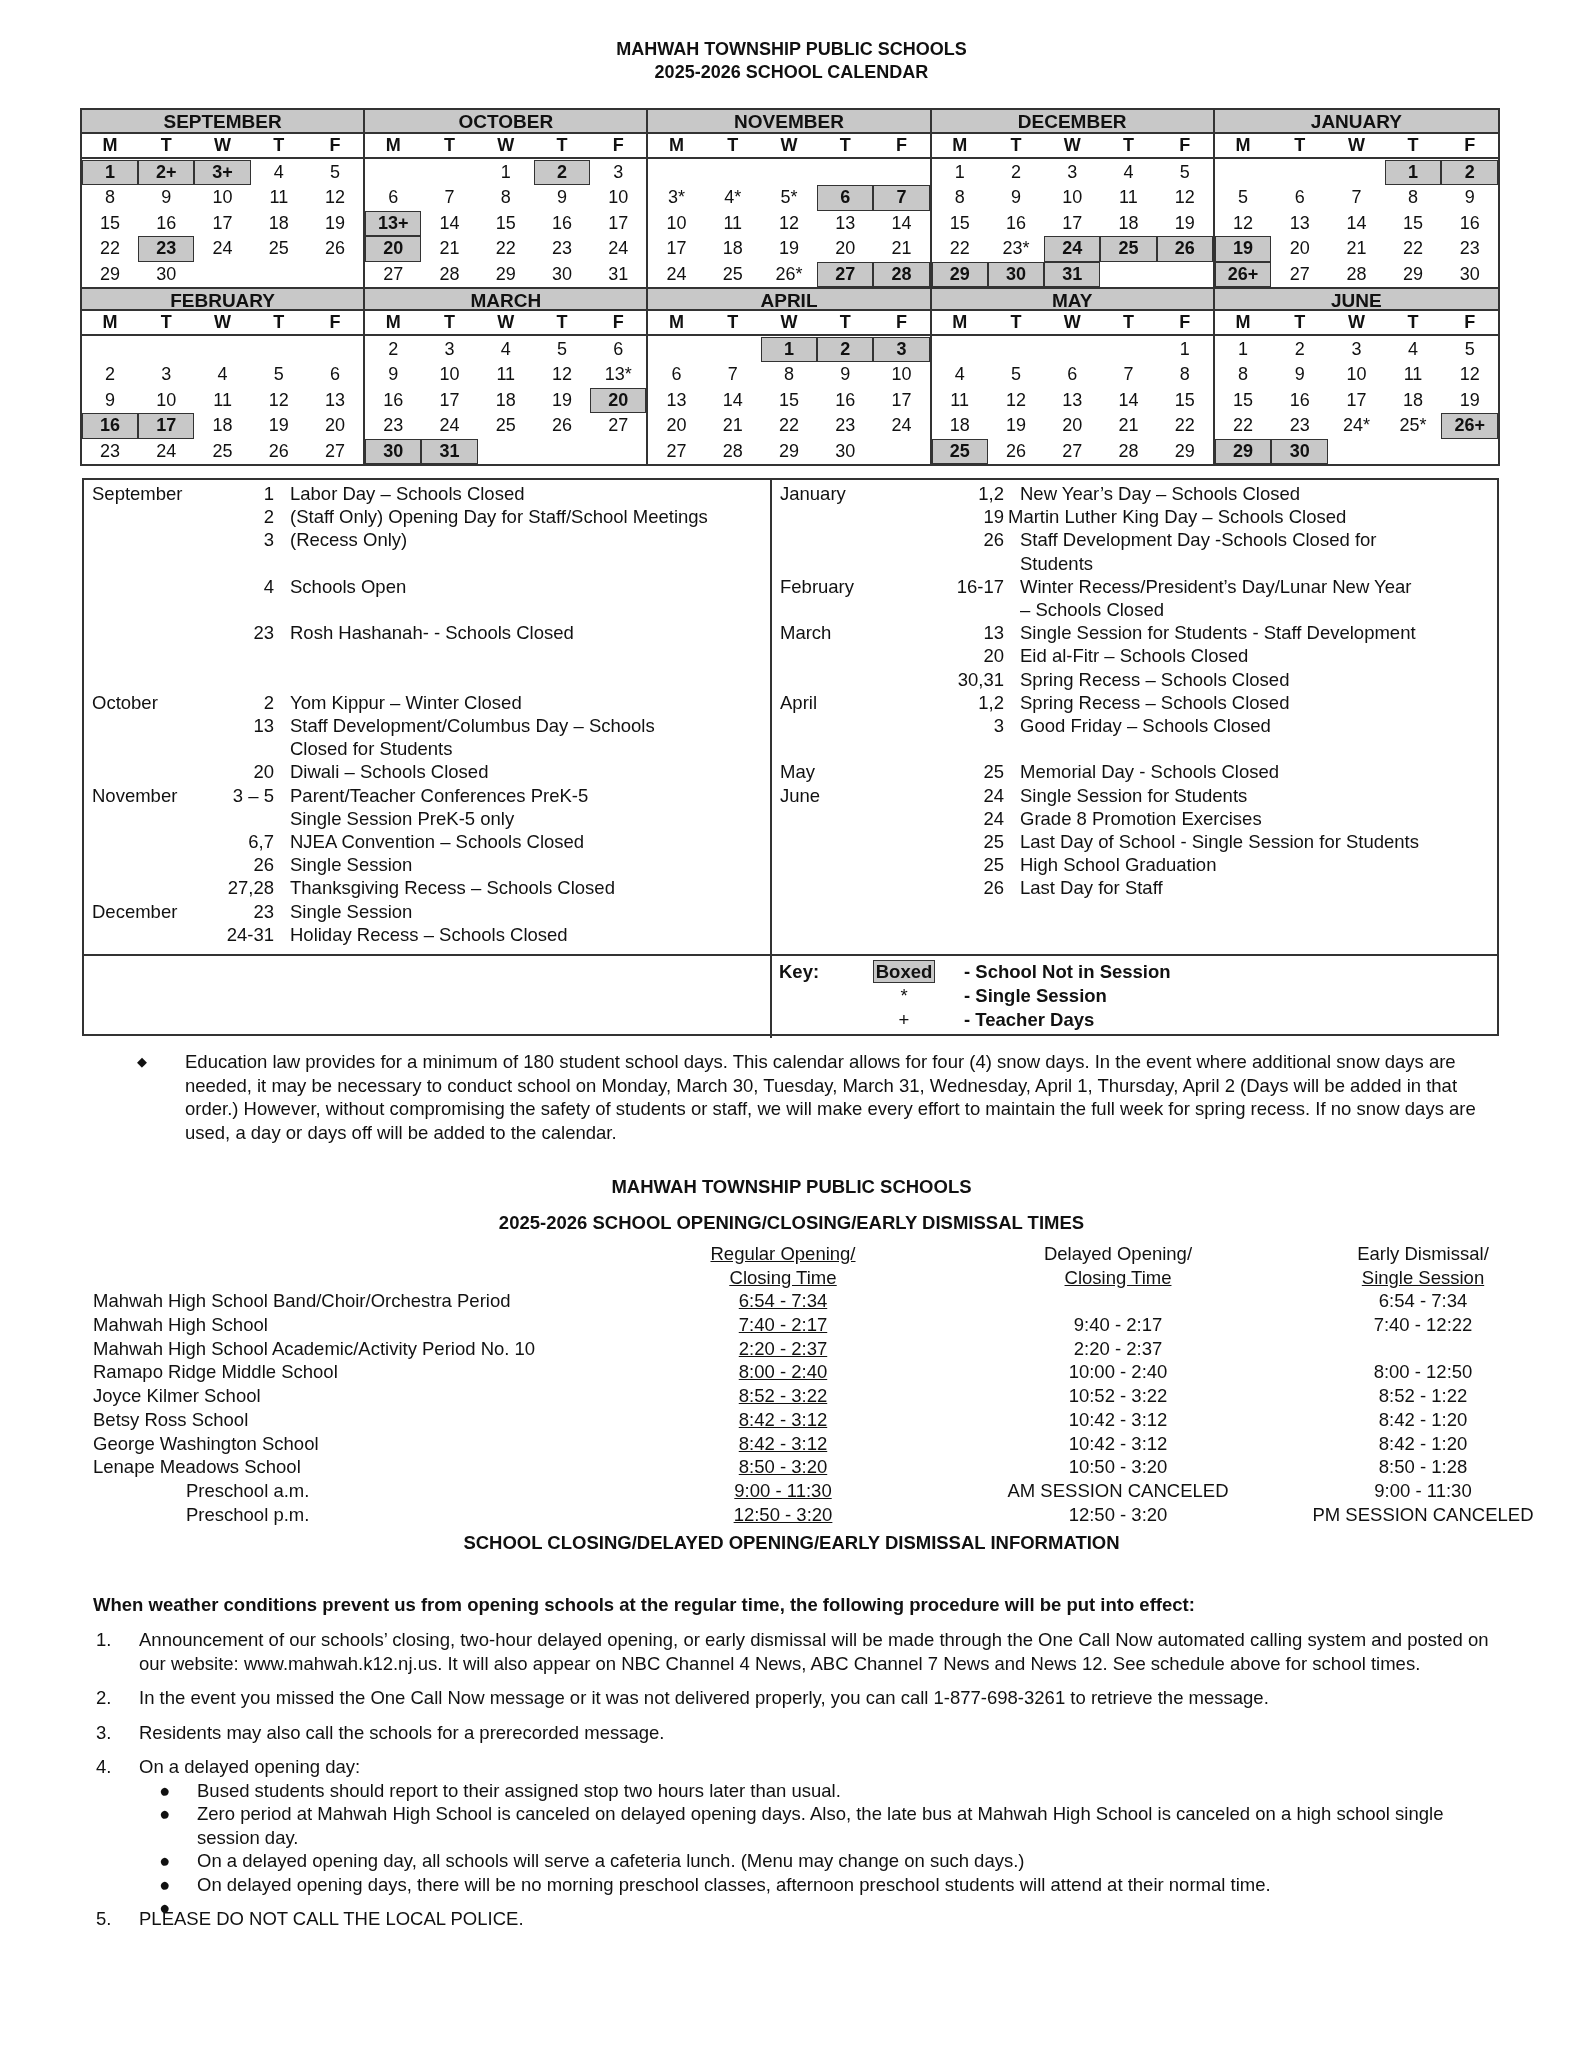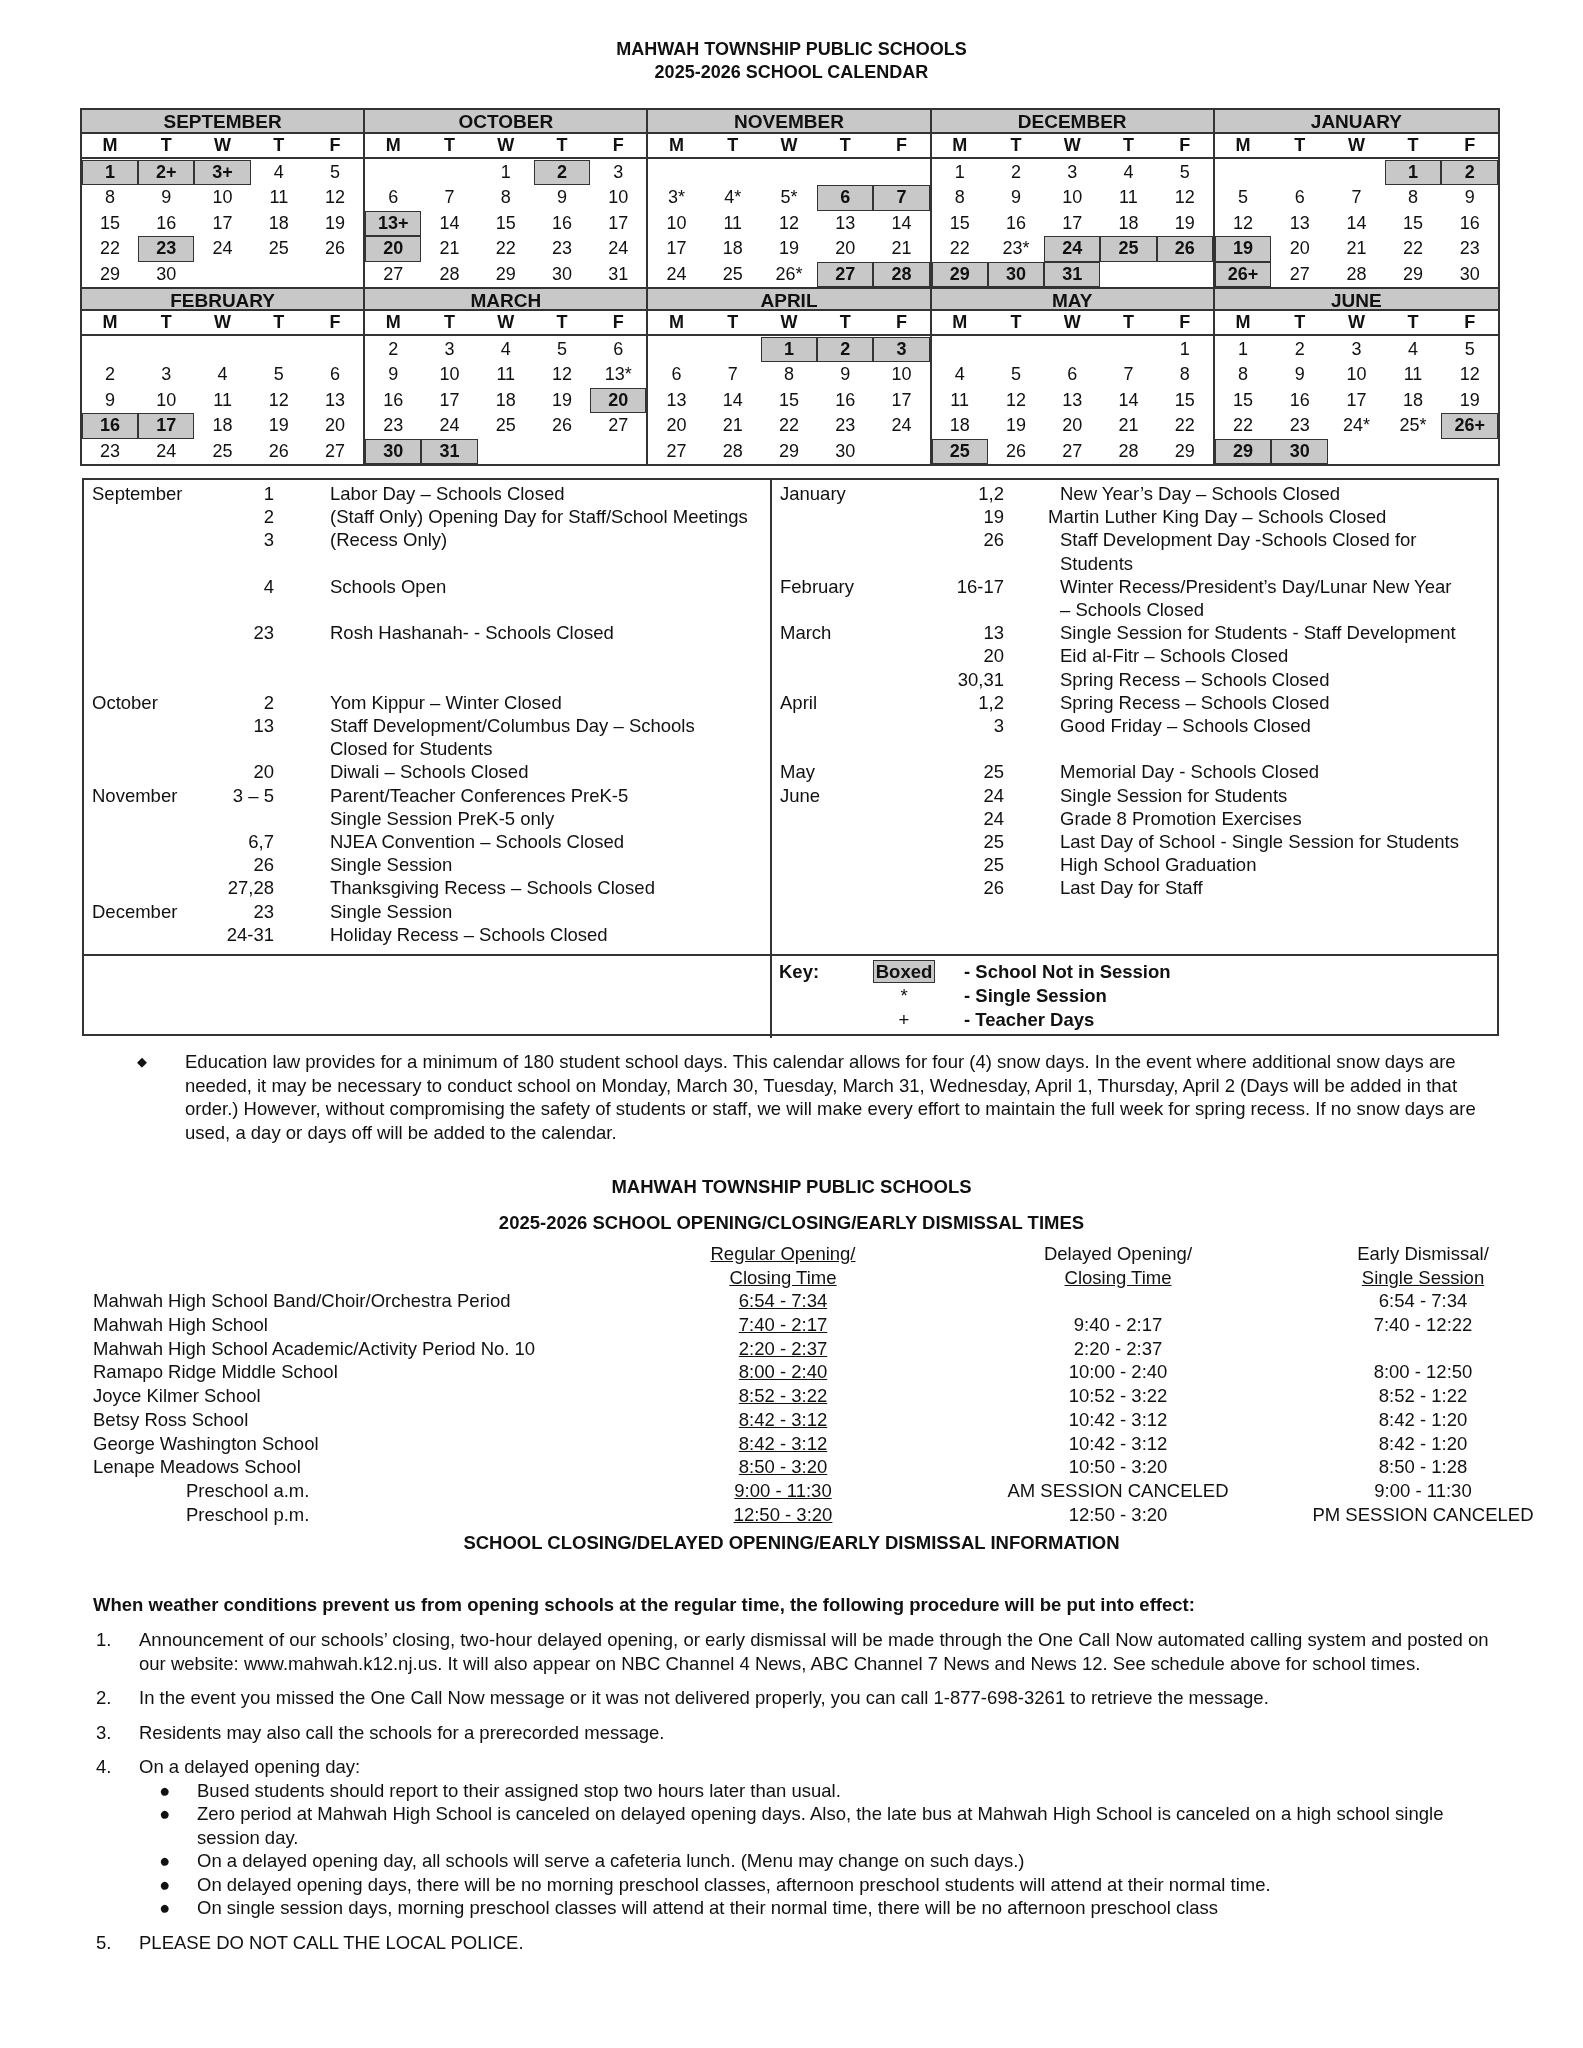--- a/index.html
+++ b/index.html
@@ -16,21 +16,21 @@
   .d.boxed { background: #c8c8c8; font-weight: bold; border: 1.5px solid #333; line-height: 22px; }
   .mrow2 .mname { border-top: 2px solid #333; }
   
   .events { position: absolute; left: 82px; top: 478px; width: 1417px; height: 558px; border: 2px solid #333; }
   .ev-col { position: absolute; top: 0; height: 476px; }
   .ev-left { left: 0; width: 688px; border-right: 2px solid #333; height: 558px; }
   .ev-right { left: 688px; width: 727px; }
   .ev-line { position: absolute; font-size: 18.5px; line-height: 23px; white-space: nowrap; }
   .ev-month { position: absolute; }
   .ev-date { position: absolute; text-align: right; }
-  .ev-text { position: absolute; margin-left: 40px; }
+  .ev-text { position: absolute; }
   .ev-divider { position: absolute; left: 0; top: 474px; width: 1413px; border-top: 2px solid #333; }
   .key { position: absolute; left: 695px; top: 480px; font-size: 18.5px; line-height: 24px; }
   .key-label { position: absolute; left: 0; top: 0; font-weight: bold; }
   .key-sym { position: absolute; width: 70px; text-align: center; }
   .key-boxed { background: #c8c8c8; border: 1.5px solid #333; font-weight: bold; padding: 0 2px; line-height: 20px; }
   .key-desc { position: absolute; left: 185px; white-space: nowrap; font-weight: bold; }
   
   .note { position: absolute; left: 140px; top: 1050px; width: 1340px; font-size: 18.5px; line-height: 23.5px; }
   .note-bullet { position: absolute; left: -3px; top: 0; font-size: 13px; }
   .note-text { margin-left: 45px; }
@@ -784,17 +784,17 @@
 <div class="proc">
   <div class="p-item"><span class="p-num">1.</span><span>Announcement of our schools’ closing, two-hour delayed opening, or early dismissal will be made through the One Call Now automated calling system and posted on our website: www.mahwah.k12.nj.us.  It will also appear on NBC Channel 4 News, ABC Channel 7 News and News 12. See schedule above for school times.</span></div>
   <div class="p-item"><span class="p-num">2.</span><span>In the event you missed the One Call Now message or it was not delivered properly, you can call 1-877-698-3261 to retrieve the message.</span></div>
   <div class="p-item"><span class="p-num">3.</span><span>Residents may also call the schools for a prerecorded message.</span></div>
   <div class="p-item"><span class="p-num">4.</span><span>On a delayed opening day:</span>
     <ul class="sub" id="sub-bullets">
         <li><span class="dot">●</span><span>Bused students should report to their assigned stop two hours later than usual.</span></li>
         <li><span class="dot">●</span><span>Zero period at Mahwah High School is canceled on delayed opening days.  Also, the late bus at Mahwah High School is canceled on a high school single session day.</span></li>
         <li><span class="dot">●</span><span>On a delayed opening day, all schools will serve a cafeteria lunch. (Menu may change on such days.)</span></li>
         <li><span class="dot">●</span><span>On delayed opening days, there will be no morning preschool classes, afternoon preschool students will attend at their normal time.</span></li>
-        <li><span class="dot">●</span><span>On single session days, morning preschool classes will attend at their normal time, there will be no afternoon preschool class</span></li>
+        <li><span class="dot">●</span></li>
       </ul>
   </div>
   <div class="p-item"><span class="p-num">5.</span><span>PLEASE DO NOT CALL THE LOCAL POLICE.</span></div>
 </div>
 
 </body></html>

